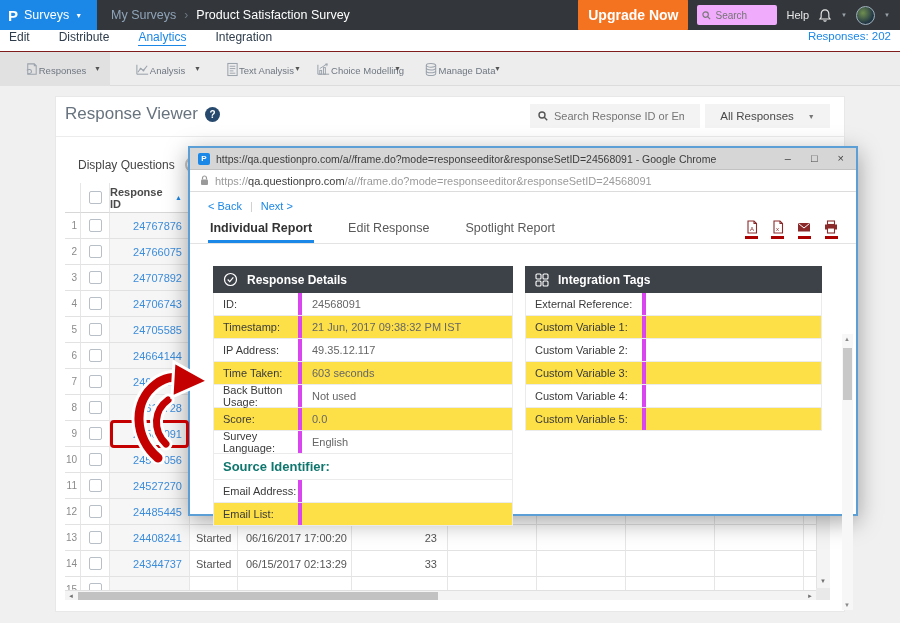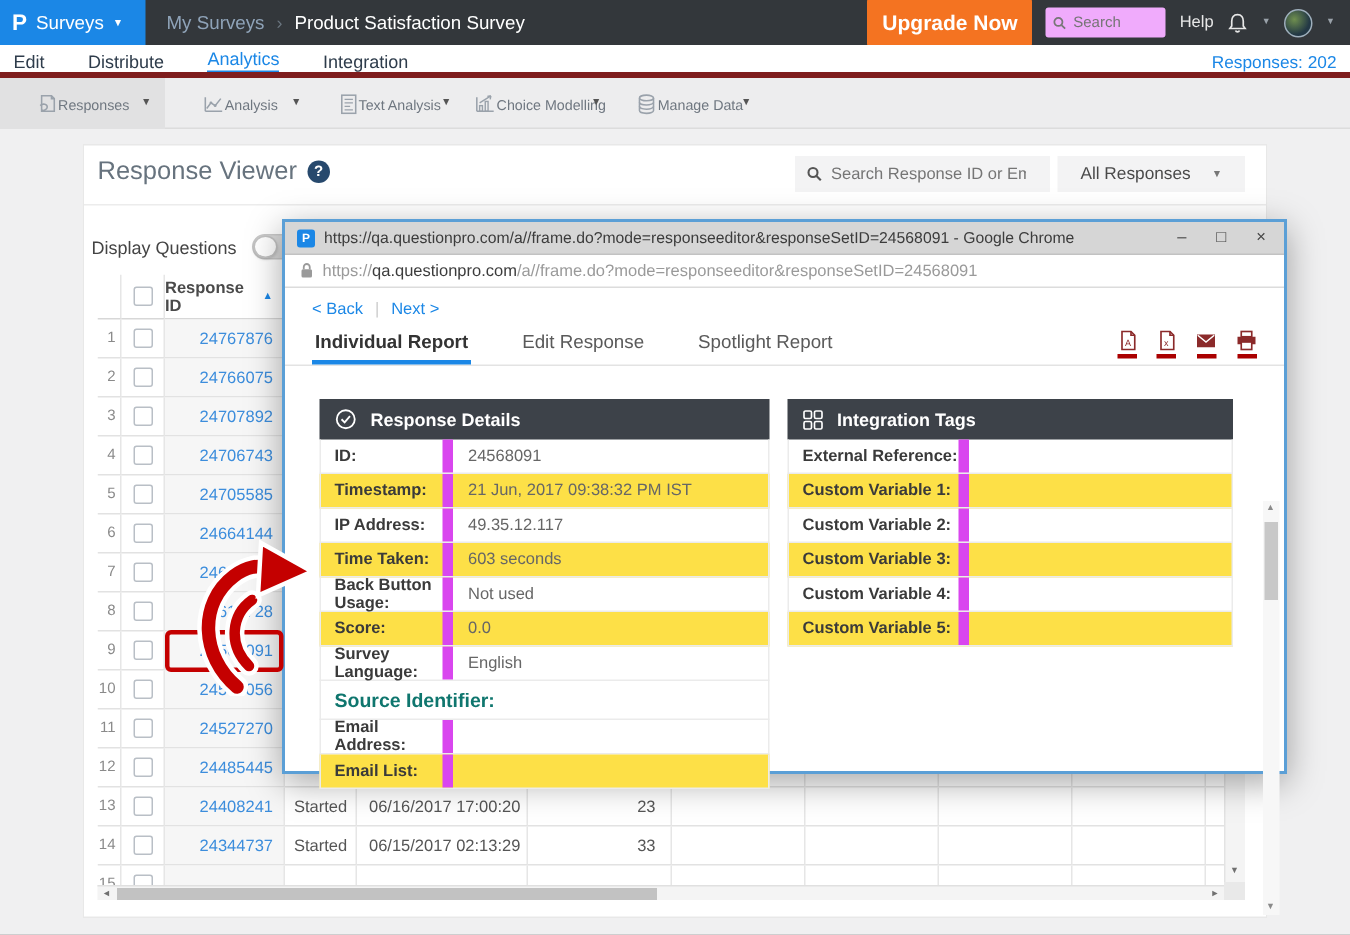--- a/index.html
+++ b/index.html
@@ -19,21 +19,21 @@
   .topbar-right { margin-left:auto; display:flex; align-items:center; gap:9px; padding-right:10px; }
   .upgrade-btn { background:#f47321; color:#fff; border:none; font-family:inherit; font-weight:bold; font-size:14px; height:32px; padding:0 10px; border-radius:2px; cursor:pointer; }
   .hsearch { background:#f0abfc; border-radius:2px; height:20px; width:80px; display:flex; align-items:center; padding:0 5px; gap:4px; }
   .hsearch input { border:none; outline:none; width:56px; font-size:10px; font-family:inherit; color:#555; background:transparent; }
   .help-label { color:#e8e8e8; font-size:11px; }
   .icon-sm { display:inline-flex; align-items:center; }
   .tb-caret { color:#9aa2aa; font-size:6px; }
   .avatar { width:19px; height:19px; border-radius:50%; border:1px solid #9fb0bd; background:radial-gradient(circle at 35% 35%, #6f8f4f, #233845 65%); }
 
   
-  .subnav { position:absolute; left:0; top:30px; width:900px; height:22px; background:#fff; display:flex; align-items:flex-end; gap:29px; padding:0 9px; border-bottom:4px solid #7f1d1d; }
+  .subnav { position:absolute; left:0; top:30px; width:900px; height:22px; background:#fff; display:flex; align-items:flex-start; gap:29px; padding:0 9px; border-bottom:1px solid #7f1d1d; }
   .subnav-item { font-size:12px; color:#2e3c4b; cursor:pointer; }
   .subnav-item.active { color:#1b87e6; border-bottom:1px solid #1b87e6; padding-bottom:1px; }
   .responses-count { margin-left:auto; color:#1b87e6; font-size:11.5px; }
 
   
   .toolbar { position:absolute; left:0; top:52px; width:900px; height:34px; background:#ededee; border-bottom:1px solid #dcdcdc; display:flex; }
   .tgroup { position:relative; width:110px; height:34px; display:flex; flex-direction:row; align-items:center; justify-content:center; cursor:pointer; }
   .tgroup.active { background:#e1e1e2; }
   .tgroup:not(:first-child){ width:100px; }
   .ticon { height:15px; display:flex; align-items:center; color:#9aa2ab; }
@@ -44,21 +44,21 @@
   .card { position:absolute; left:55px; top:96px; width:790px; height:516px; background:#fff; border:1px solid #e8e8e8; }
   .viewer-title-row { position:absolute; left:65px; top:104px; display:flex; align-items:center; gap:7px; }
   .viewer-title { font-size:17px; color:#67737e; }
   .help-badge { width:15px; height:15px; border-radius:50%; background:#27496d; color:#fff; font-size:10px; font-weight:bold; display:flex; align-items:center; justify-content:center; cursor:pointer; }
   .viewer-search { position:absolute; left:530px; top:104px; width:170px; height:24px; background:#f3f3f4; display:flex; align-items:center; gap:6px; padding:0 8px; }
   .viewer-search input { background:transparent; border:none; outline:none; font-family:inherit; font-size:11px; color:#666; width:130px; }
   .filter-dd { position:absolute; left:705px; top:104px; width:125px; height:24px; background:#f3f3f4; display:flex; align-items:center; justify-content:center; gap:14px; font-size:11.5px; color:#4a4a4a; cursor:pointer; }
   .filter-dd .caret { color:#777; }
   .card-divider { position:absolute; left:56px; top:136px; width:788px; height:0; border-top:1px solid #ececec; }
 
-  .dq-row { position:absolute; left:61px; top:156px; display:flex; align-items:center; gap:10px; }
+  .dq-row { position:absolute; left:78px; top:156px; display:flex; align-items:center; gap:10px; }
   .dq-label { font-size:12px; color:#444; }
   .toggle { width:30px; height:17px; border-radius:9px; background:#dadada; border:1px solid #c9c9c9; position:relative; cursor:pointer; }
   .toggle .knob { position:absolute; left:0; top:0; width:16px; height:15px; border-radius:50%; background:#fff; border:1px solid #c2c2c2; box-shadow:0 1px 2px rgba(0,0,0,.15); }
 
   
   .table-wrap { position:absolute; left:65px; top:183px; width:751px; height:407px; overflow:hidden; background:#fff; }
   .thead, .tr { display:flex; }
   .thead { height:30px; }
   .tr { height:26px; }
   .td { border-right:1px solid #e6e6e6; border-bottom:1px solid #e2e2e2; display:flex; align-items:center; font-size:11px; color:#555; overflow:hidden; }
@@ -106,21 +106,21 @@
   .picons { margin-left:auto; display:flex; gap:13px; padding-bottom:4px; }
   .aicon { display:flex; flex-direction:column; align-items:center; gap:2px; cursor:pointer; color:#8b2a2a; }
   .aicon .redbar { width:13px; height:3px; background:#aa0000; }
   .pbody { position:relative; height:282px; }
   .panel { position:absolute; top:22px; background:#fff; }
   .panel-left { left:23px; width:300px; }
   .panel-right { left:335px; width:297px; }
   .phead { height:27px; background:#3d4249; color:#fff; display:flex; align-items:center; gap:9px; padding:0 10px; font-size:12px; font-weight:bold; }
   .prow { display:flex; height:23px; border:1px solid #ebebeb; border-top:none; font-size:11px; align-items:stretch; }
   .prow.alt { background:#fde047; }
-  .plabel { font-weight:bold; color:#3a3a3a; border-right:7px solid #d946ef; display:flex; align-items:center; padding-left:9px; }
+  .plabel { font-weight:normal; color:#3a3a3a; border-right:4px solid #d946ef; display:flex; align-items:center; padding-left:9px; }
   .panel-left .plabel { width:88px; }
   .panel-right .plabel { width:120px; }
   .pval { color:#666; display:flex; align-items:center; padding-left:10px; flex:1; }
   .section-row { border:1px solid #ebebeb; border-top:none; height:26px; display:flex; align-items:center; padding-left:9px; font-size:13px; font-weight:bold; color:#0f766e; }
   .pvscroll { position:absolute; right:3px; top:90px; width:11px; height:276px; background:#f7f7f7; }
   .pvscroll .arr { position:absolute; left:2px; color:#8a8a8a; font-size:6px; }
   .pvscroll .thumb { position:absolute; left:1px; top:14px; width:9px; height:52px; background:#c8c8c8; }
 
   svg { display:block; }
 </style>

